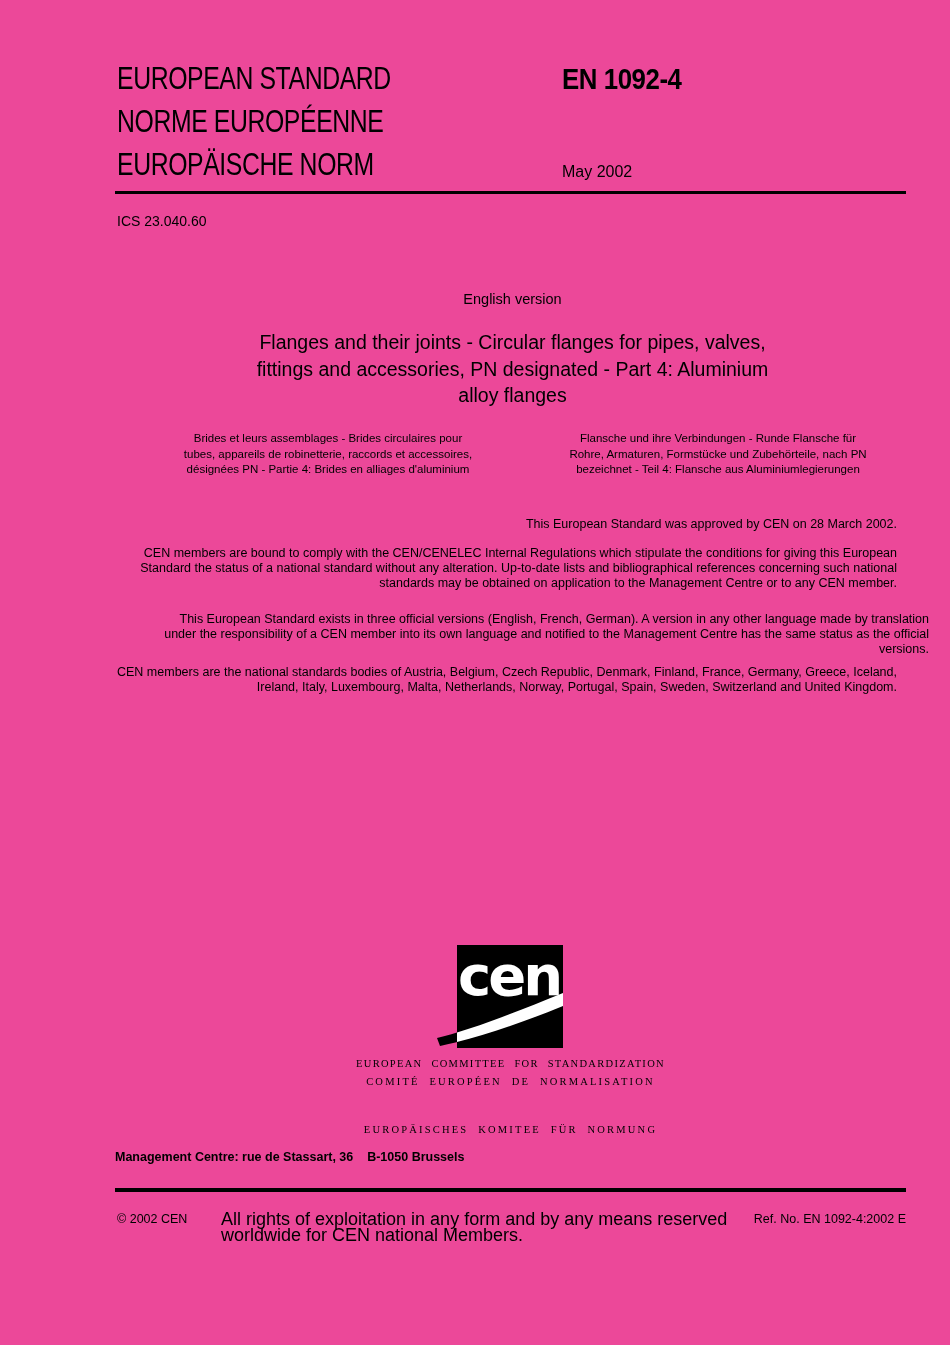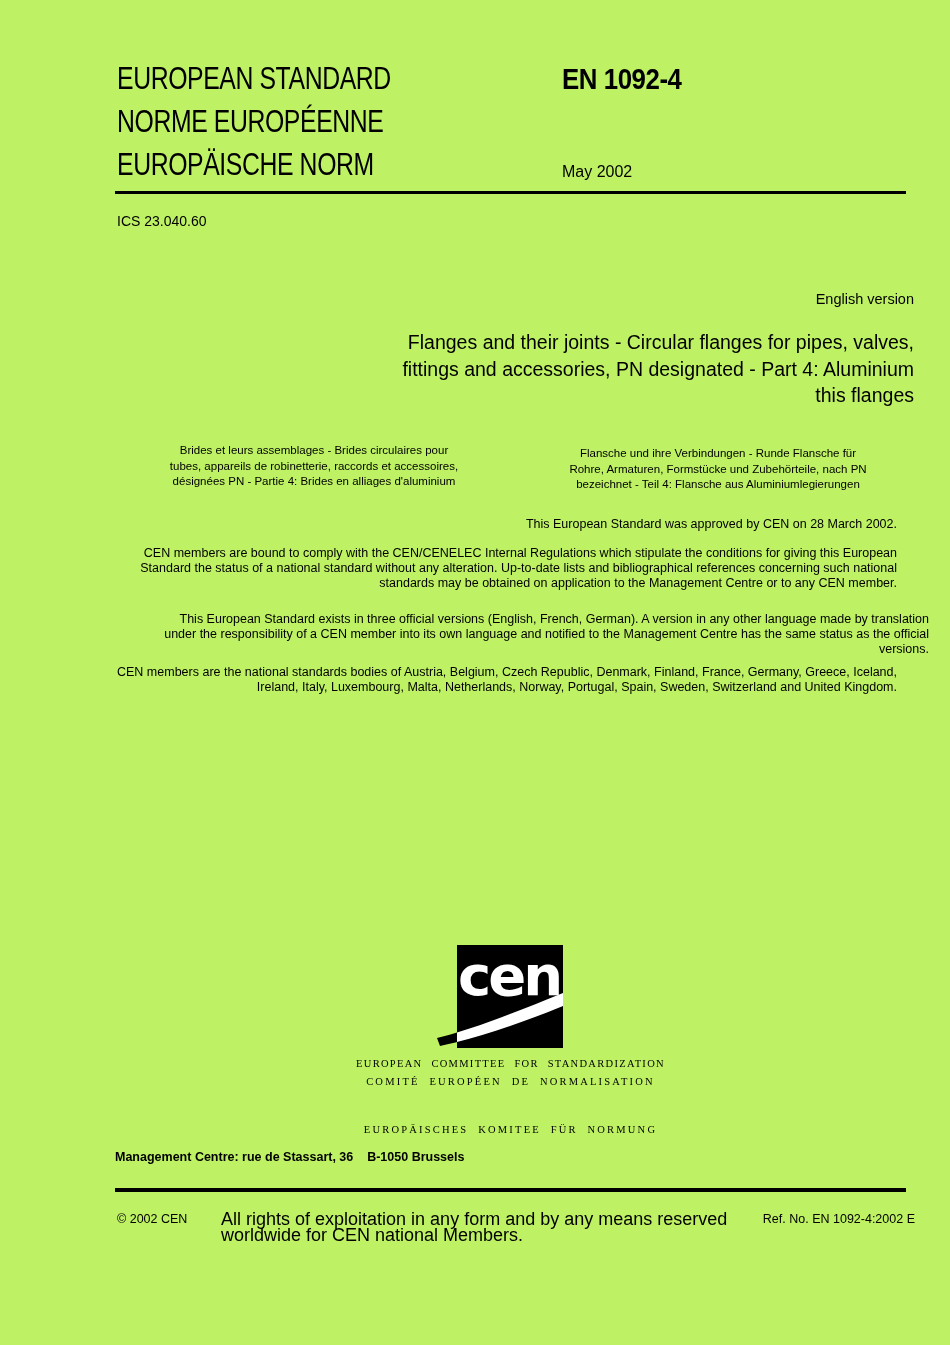--- a/index.html
+++ b/index.html
@@ -1,44 +1,44 @@
 <!DOCTYPE html>
 <html><head>
 <meta charset="utf-8">
 <title>EN 1092-4 Cover Page</title>
 <style>
   html,body{margin:0;padding:0;background:#e8e8e8;}
   .page{
-    position:relative;width:950px;height:1345px;background:#bef264;
+    position:relative;width:950px;height:1345px;background:#ec4899;
     margin:0 auto;color:#000;font-family:"Liberation Sans",sans-serif;
     overflow:hidden;
   }
   
   .org-line{
     position:absolute;left:117px;font-size:31px;letter-spacing:-0.5px;
     transform:scaleX(0.80);transform-origin:left top;white-space:nowrap;font-weight:500;
   }
   .org-1{top:61px;}
   .org-2{top:104px;}
   .org-3{top:147px;}
   .std-num{
     position:absolute;left:562px;top:62px;font-size:30px;font-weight:bold;
     transform:scaleX(0.86);transform-origin:left top;white-space:nowrap;letter-spacing:-0.5px;
   }
   .date{position:absolute;left:562px;top:163px;font-size:16px;}
   .rule{position:absolute;left:115px;width:791px;background:#000;}
   .rule-top{top:191px;height:3px;}
   .rule-bottom{top:1188px;height:4px;}
   .ics{position:absolute;left:117px;top:213px;font-size:14px;}
-  .centered{position:absolute;left:123px;width:791px;text-align:right;}
+  .centered{position:absolute;left:117px;width:791px;text-align:center;}
   .version{top:291px;font-size:14.5px;}
   .title{top:329px;font-size:19.5px;line-height:26.5px;}
   .subcol{position:absolute;top:431px;text-align:center;font-size:11.5px;line-height:15.5px;}
-  .sub-fr{left:114px;width:400px;margin-top:12px;}
-  .sub-de{left:528px;width:380px;margin-top:15px;}
+  .sub-fr{left:128px;width:400px;}
+  .sub-de{left:528px;width:380px;}
   .para{position:absolute;left:117px;width:780px;font-size:12.5px;line-height:14.8px;text-align:right;}
   .p1{top:517px;}
   .p2{top:546px;}
   .p3{top:612px;margin-left:32px;}
   .p4{top:665px;}
   
   .logo{position:absolute;left:437px;top:941px;width:130px;height:110px;}
   
   .committee-line{
     position:absolute;left:115px;width:791px;text-align:center;
@@ -46,41 +46,41 @@
   }
   .c1{top:1058px;letter-spacing:1.3px;word-spacing:5px;}
   .c2{top:1076px;letter-spacing:2.2px;word-spacing:5px;}
   .c3{top:1094px;letter-spacing:2.2px;word-spacing:5px;margin-top:30px;}
   .mgmt{
     position:absolute;left:115px;width:791px;top:1150px;
     font-size:12.5px;font-weight:bold;white-space:pre;
   }
   .copyright{position:absolute;left:117px;top:1212px;font-size:12.5px;}
   .rights{position:absolute;left:205px;top:1212px;font-size:18px;line-height:15.5px;margin-left:16px;}
-  .ref{position:absolute;right:35px;top:1212px;font-size:12.5px;}
+  .ref{position:absolute;right:44px;top:1212px;font-size:12.5px;}
 </style>
 </head>
 <body>
 
 <div class="page">
 
   <div class="org-line org-1">EUROPEAN STANDARD</div>
   <div class="org-line org-2">NORME EUROPÉENNE</div>
   <div class="org-line org-3">EUROPÄISCHE NORM</div>
   <div class="std-num">EN 1092-4</div>
   <div class="date">May 2002</div>
   <div class="rule rule-top"></div>
 
   <div class="ics">ICS 23.040.60</div>
 
   <div class="centered version">English version</div>
   <div class="centered title">
     <div>Flanges and their joints - Circular flanges for pipes, valves,</div>
     <div>fittings and accessories, PN designated - Part 4: Aluminium</div>
-    <div>this flanges</div>
+    <div>alloy flanges</div>
   </div>
 
   <div class="subcol sub-fr">
     <div>Brides et leurs assemblages - Brides circulaires pour</div>
     <div>tubes, appareils de robinetterie, raccords et accessoires,</div>
     <div>désignées PN - Partie 4: Brides en alliages d'aluminium</div>
   </div>
   <div class="subcol sub-de">
     <div>Flansche und ihre Verbindungen - Runde Flansche für</div>
     <div>Rohre, Armaturen, Formstücke und Zubehörteile, nach PN</div>

